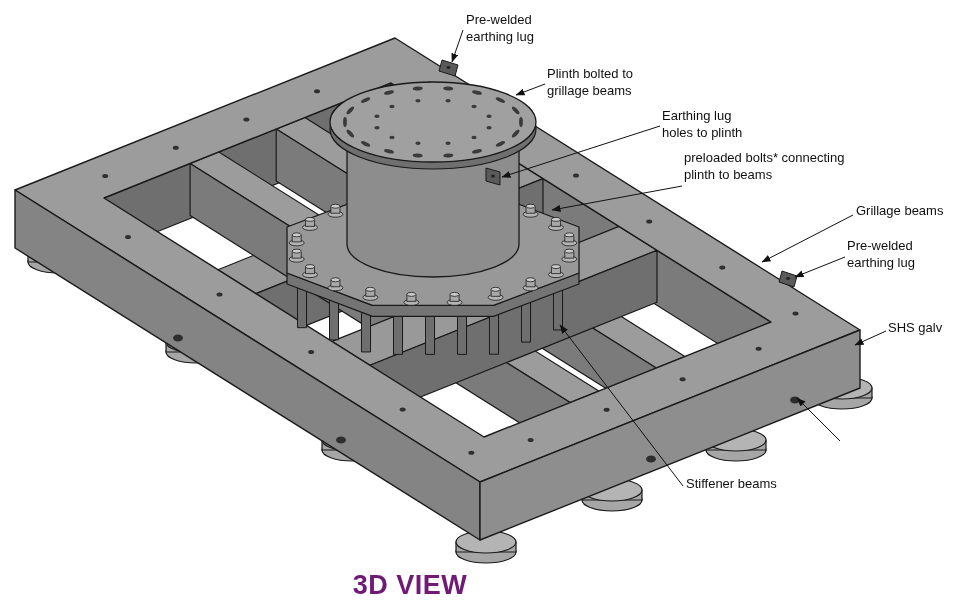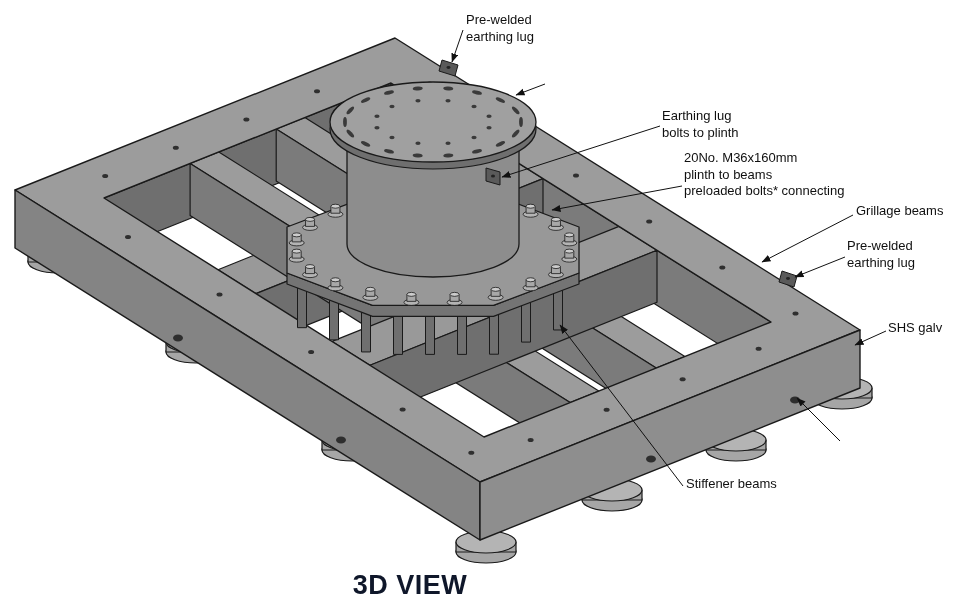--- a/index.html
+++ b/index.html
@@ -1,21 +1,21 @@
 <!DOCTYPE html>
 <html><head>
 <meta charset="utf-8">
 <style>
   html,body{margin:0;padding:0;background:#fff;}
   .stage{position:relative;width:961px;height:614px;background:#ffffff;overflow:hidden;
          font-family:"Liberation Sans",sans-serif;}
   .stage svg{position:absolute;left:0;top:0;}
   .lbl{position:absolute;font-size:13px;line-height:1.28;color:#101010;white-space:nowrap;}
   .title{position:absolute;left:290px;top:570px;width:240px;text-align:center;
-         font-size:27px;font-weight:bold;color:#0f172a;letter-spacing:.5px;}
+         font-size:27px;font-weight:bold;color:#701a75;letter-spacing:.5px;}
 </style>
 </head>
 <body>
 
 <div class="stage">
 
   <svg id="drawing" width="961" height="614" viewBox="0 0 961 614">
     <defs>
       <marker id="arw" markerWidth="10" markerHeight="8" refX="8.5" refY="3.5" orient="auto" markerUnits="userSpaceOnUse">
         <path d="M0,0 L9,3.5 L0,7 Z" fill="#111"></path>
@@ -233,30 +233,33 @@
         <line x1="840" y1="441" x2="797" y2="398" stroke="#111" stroke-width="1" marker-end="url(#arw)"></line>
         <line x1="683" y1="486" x2="560" y2="325" stroke="#111" stroke-width="1" marker-end="url(#arw)"></line>
       </g>
   </svg>
 
   <div class="lbl" style="left:466px;top:12px">
     <div>Pre-welded</div>
     <div>earthing lug</div>
   </div>
 
+  <div class="lbl" style="left:547px;top:66px">
+    <div>Plinth bolted to</div>
+    <div>grillage beams</div>
+  </div>
 
   <div class="lbl" style="left:662px;top:108px">
     <div>Earthing lug</div>
-    <div>bolts to plinth</div>
+    <div>holes to plinth</div>
   </div>
 
   <div class="lbl" style="left:684px;top:150px">
-    <div>20No. M36x160mm</div>
+    <div>preloaded bolts* connecting</div>
     <div>plinth to beams</div>
-    <div>preloaded bolts* connecting</div>
   </div>
 
   <div class="lbl" style="left:856px;top:203px">
     <div>Grillage beams</div>
   </div>
 
   <div class="lbl" style="left:847px;top:238px">
     <div>Pre-welded</div>
     <div>earthing lug</div>
   </div>

